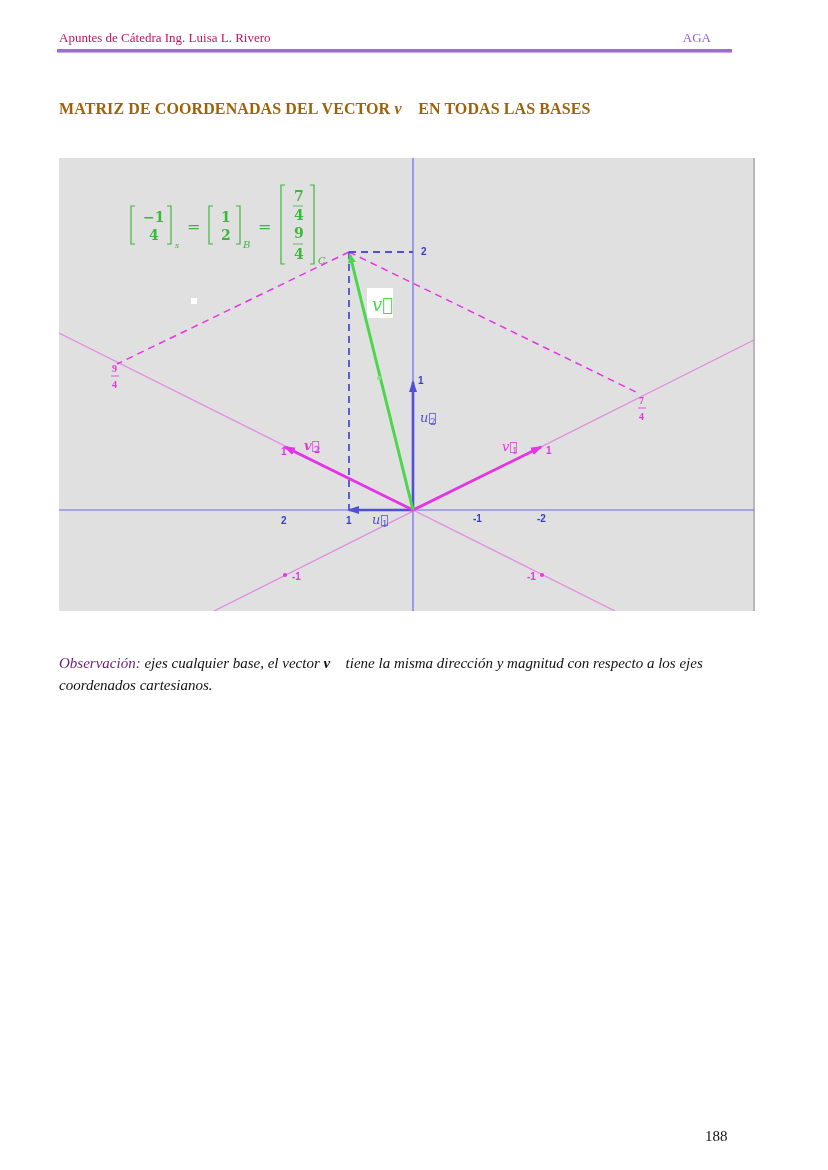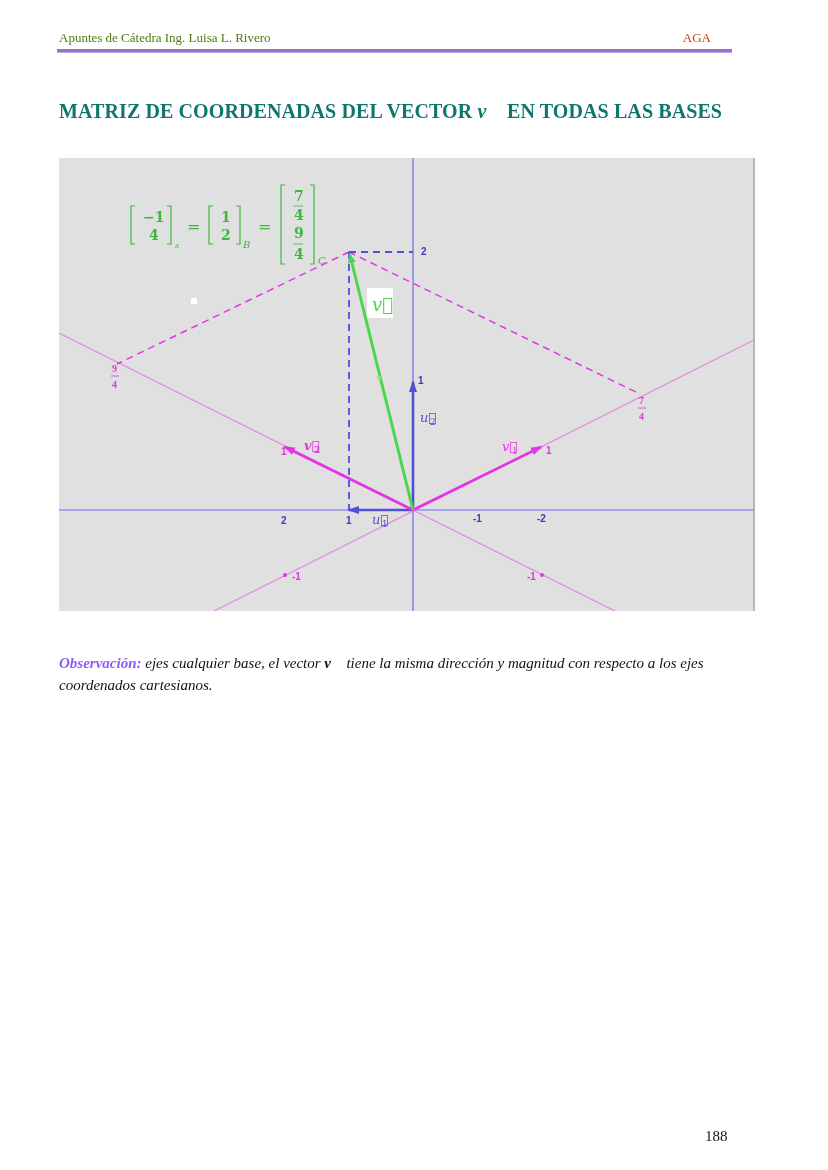--- a/index.html
+++ b/index.html
@@ -1,26 +1,26 @@
 <!DOCTYPE html>
 <html><head>
 <meta charset="utf-8">
 <style>
   html, body { margin: 0; padding: 0; background: #ffffff; }
   body { width: 828px; height: 1170px; position: relative; overflow: hidden; }
   .header { position: absolute; left: 59px; top: 30px; width: 672px; height: 22px; }
-  .header-left { position: absolute; left: 0; top: 0; font-family: "Liberation Serif", serif; font-size: 13px; color: #4d7c0f; }
-  .header-right { position: absolute; right: 20px; top: 0; font-family: "Liberation Serif", serif; font-size: 13px; color: #c2410c; margin-left: 48px; }
+  .header-left { position: absolute; left: 0; top: 0; font-family: "Liberation Serif", serif; font-size: 13px; color: #be185d; }
+  .header-right { position: absolute; right: 20px; top: 0; font-family: "Liberation Serif", serif; font-size: 13px; color: #8b5cf6; margin-left: 48px; }
   .header-rule { position: absolute; left: 57px; top: 49px; width: 675px; height: 3px; background: #9b6fd0; border-bottom: 1px solid #c7a8ea; }
-  .section-title { position: absolute; left: 59px; top: 100px; font-family: "Liberation Serif", serif; font-weight: bold; font-size: 20px; color: #0f766e; letter-spacing: 0.1px; white-space: nowrap; }
+  .section-title { position: absolute; left: 59px; top: 100px; font-family: "Liberation Serif", serif; font-weight: bold; font-size: 16px; color: #a16207; letter-spacing: 0.1px; white-space: nowrap; }
   .section-title .vec { font-style: italic; }
   .figure { position: absolute; left: 59px; top: 158px; width: 697px; height: 453px; }
   .figure svg { display: block; }
   .observation { position: absolute; left: 59px; top: 652px; width: 680px; font-family: "Liberation Serif", serif; font-size: 15px; line-height: 22px; color: #111; font-style: italic; }
-  .observation .obs-label { color: #8b5cf6; font-weight: bold; text-align: right; }
+  .observation .obs-label { color: #701a75; font-weight: normal; text-align: right; }
   .observation .vec-bold { font-weight: bold; font-style: italic; }
   .page-number { position: absolute; left: 705px; top: 1128px; font-family: "Liberation Serif", serif; font-size: 15px; color: #111; }
 </style>
 </head>
 <body>
 
 <div class="header">
   <span class="header-left">Apuntes de Cátedra Ing. Luisa L. Rivero</span>
   <span class="header-right">AGA</span>
 </div>

